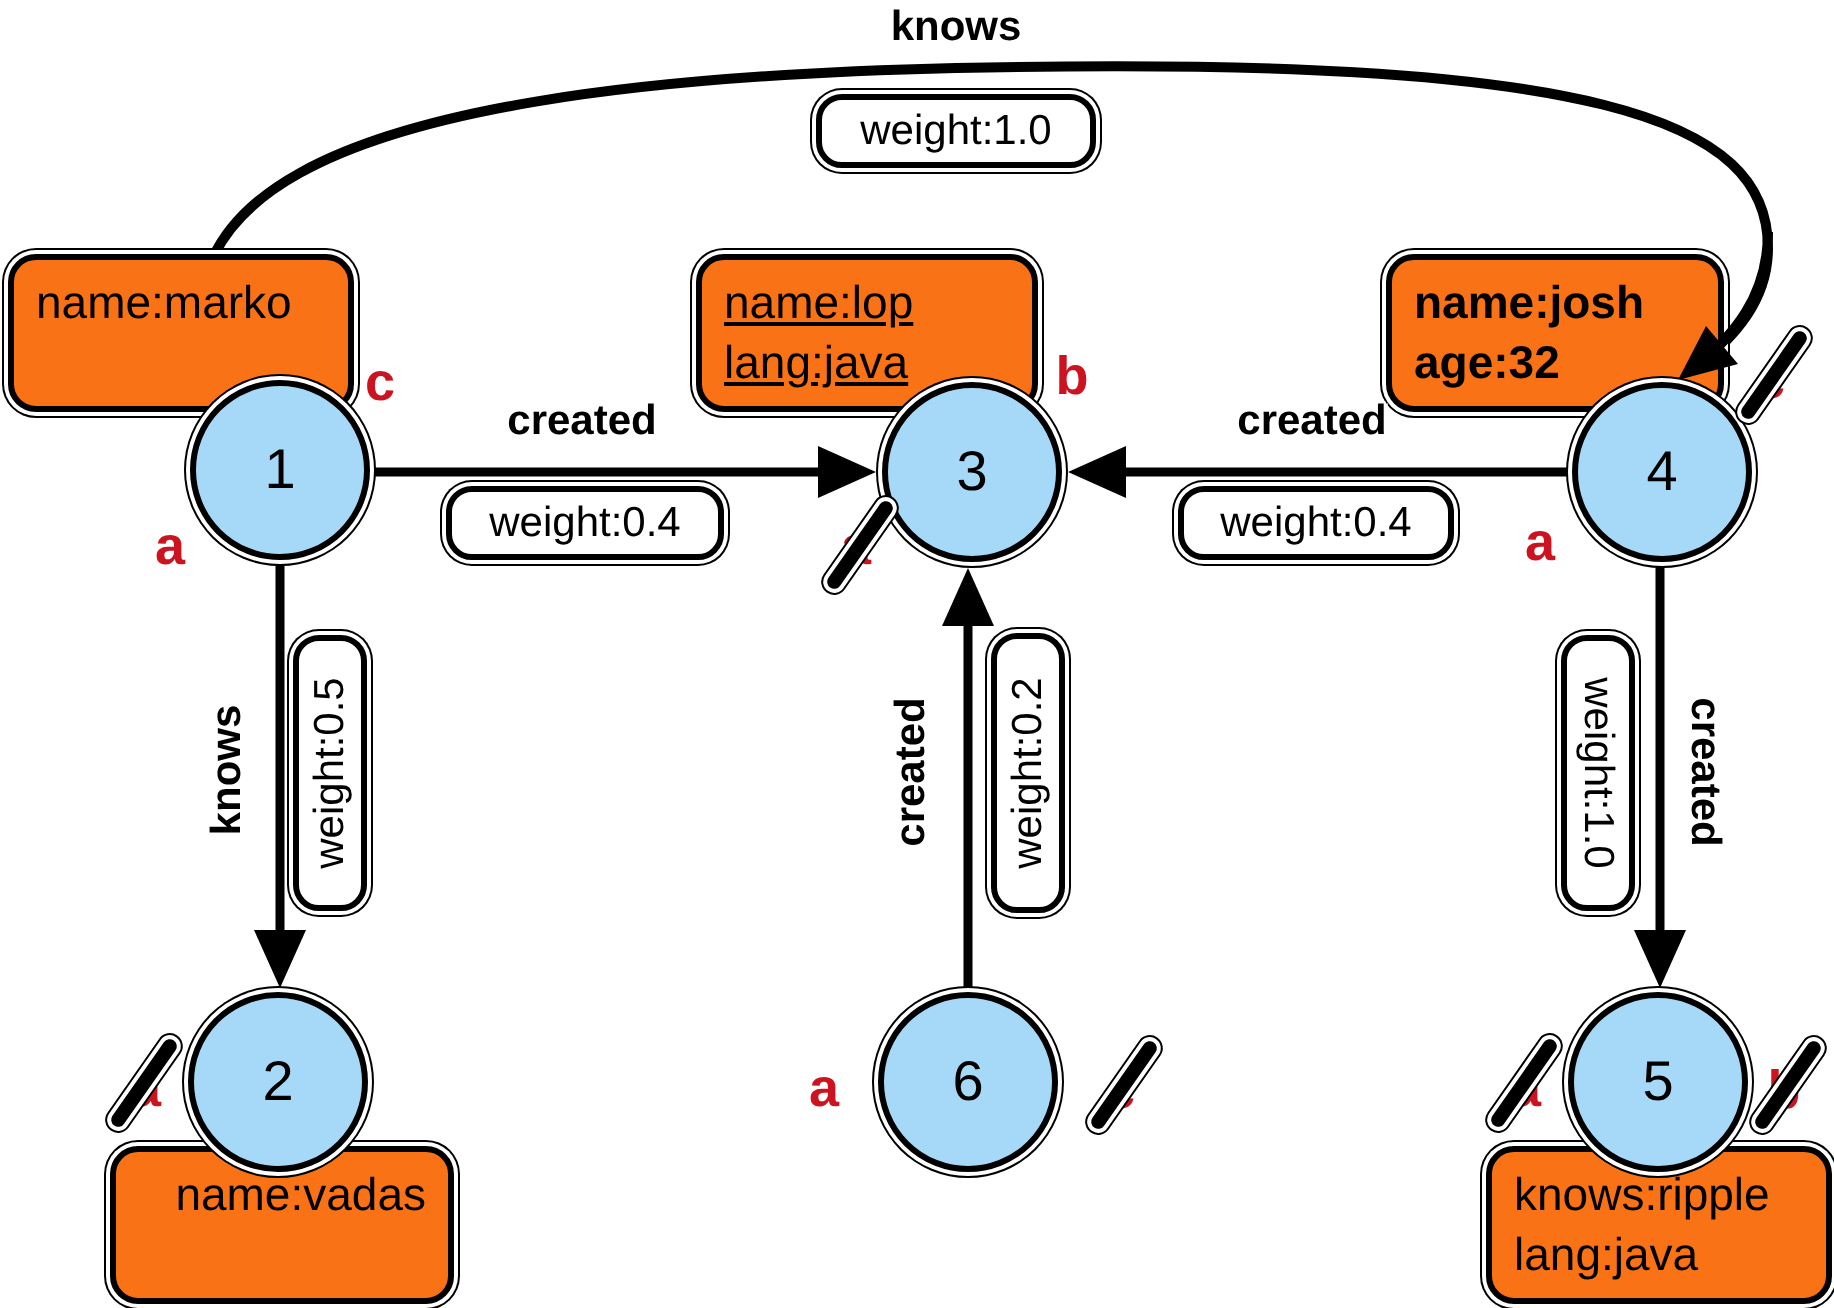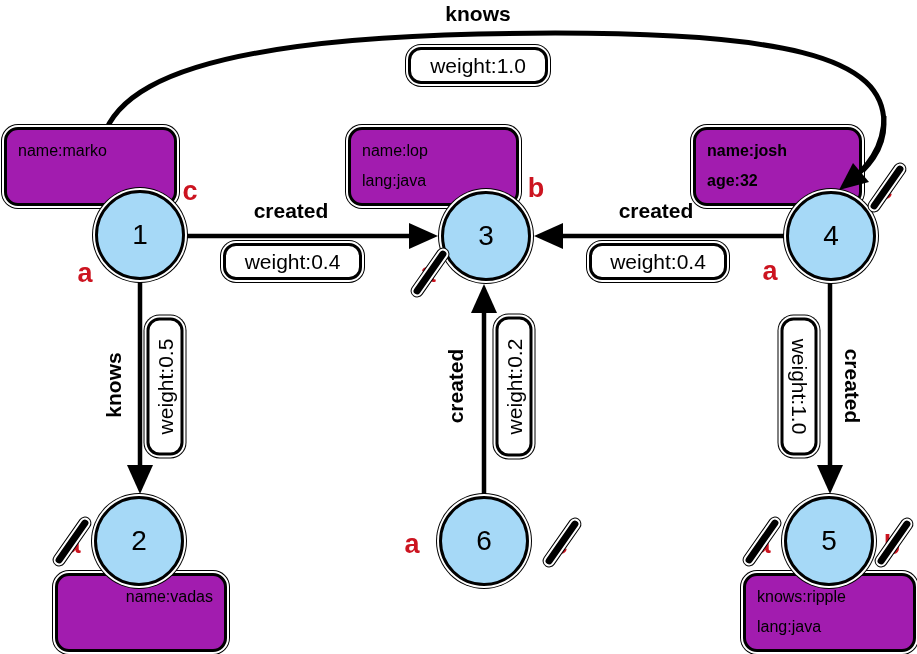--- a/index.html
+++ b/index.html
@@ -4,23 +4,23 @@
 <style>
   html,body{margin:0;padding:0;background:#fff;}
   .canvas{
     position:relative;width:917px;height:654px;background:#fff;overflow:hidden;
     font-family:"Liberation Sans", sans-serif;
   }
   .canvas svg{position:absolute;left:0;top:0;}
   #edge-layer{z-index:1;}
   #edge-layer-top{z-index:3;}
   .propbox{
-    position:absolute;z-index:2;background:#a21caf;border:3px solid #000;border-radius:14px;
+    position:absolute;z-index:2;background:#f97316;border:3px solid #000;border-radius:14px;
     box-shadow:0 0 0 2px #fff,0 0 0 3px #000;
-    padding:6px 11px;font-size:16px;line-height:30px;color:#000;box-sizing:border-box;
+    padding:6px 11px;font-size:23px;line-height:30px;color:#000;box-sizing:border-box;
     white-space:nowrap;
   }
   .weightbox{
     position:absolute;z-index:4;background:#fff;border:3px solid #000;border-radius:13px;
     box-shadow:0 0 0 2px #fff,0 0 0 3px #000;
     width:139px;height:37px;box-sizing:border-box;
     font-size:21px;color:#000;display:flex;align-items:center;justify-content:center;
     white-space:nowrap;
   }
   .rot-ccw{transform:rotate(-90deg);transform-origin:center;}
@@ -63,21 +63,21 @@
     <polygon points="140,494 127,465 153,465" fill="#000"></polygon>
     <line x1="484" y1="494" x2="484" y2="313" stroke="#000" stroke-width="4.5"></line>
     <polygon points="484,284 471,313 497,313" fill="#000"></polygon>
     <line x1="830" y1="282" x2="830" y2="466" stroke="#000" stroke-width="4.5"></line>
     <polygon points="830,494 817,465 843,465" fill="#000"></polygon>
   </svg>
 
   <div class="propbox" style="left:4px;top:127px;width:173px;height:79px;">
     <div>name:marko</div>
   </div>
-  <div class="propbox" style="left:348px;top:127px;width:171px;height:79px;">
+  <div class="propbox" style="left:348px;top:127px;width:171px;height:79px;text-decoration:underline;">
     <div>name:lop</div>
     <div>lang:java</div>
   </div>
   <div class="propbox" style="left:693px;top:127px;width:169px;height:79px;font-weight:bold;">
     <div>name:josh</div>
     <div>age:32</div>
   </div>
   <div class="propbox" style="left:55px;top:573px;width:172px;height:79px;text-align:right;">
     <div>name:vadas</div>
   </div>

